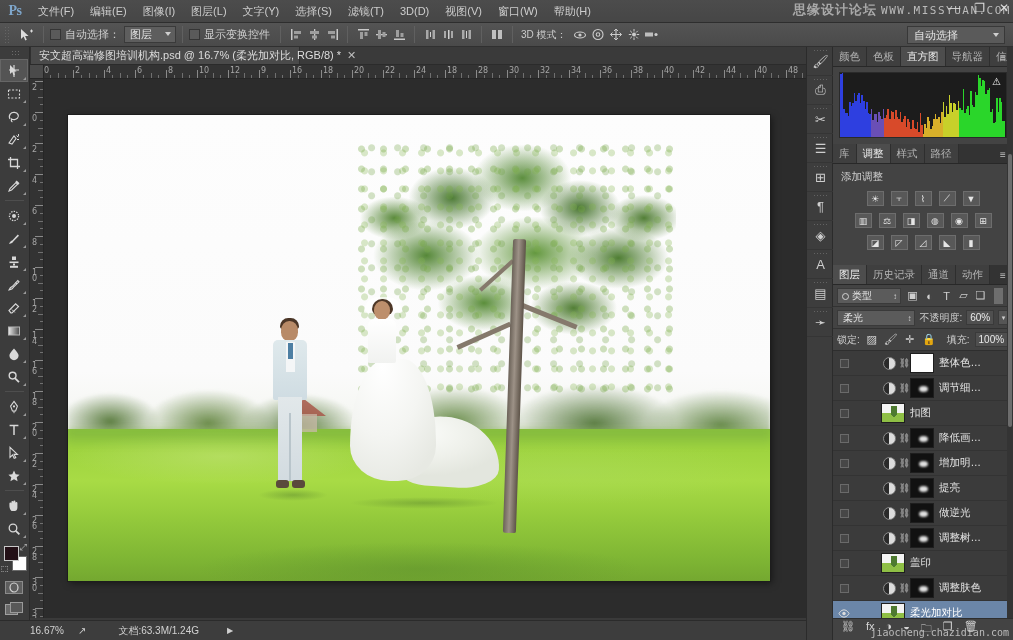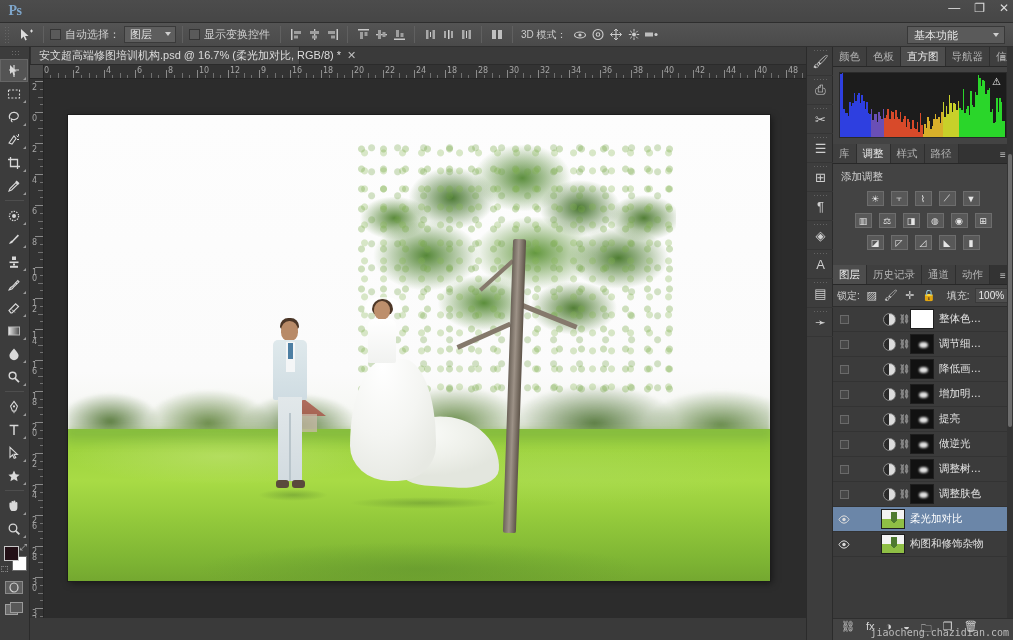--- a/index.html
+++ b/index.html
@@ -458,20 +458,37 @@
   .wmc-box { background: #c94a32; color: #ffffff; font-size: 15px;
     font-weight: bold; padding: 1px 5px; font-family: "DejaVu Sans", sans-serif; }
 </style>
 </head>
 <body>
 
 <div id="app">
 
   <div class="menubar">
     <div class="ps-logo">Ps</div>
+    <div id="menu-items" style="display:flex">
+        <div class="menu-item">文件(F)</div>
+        <div class="menu-item">编辑(E)</div>
+        <div class="menu-item">图像(I)</div>
+        <div class="menu-item">图层(L)</div>
+        <div class="menu-item">文字(Y)</div>
+        <div class="menu-item">选择(S)</div>
+        <div class="menu-item">滤镜(T)</div>
+        <div class="menu-item">3D(D)</div>
+        <div class="menu-item">视图(V)</div>
+        <div class="menu-item">窗口(W)</div>
+        <div class="menu-item">帮助(H)</div>
+      </div>
+    <div class="watermark-top">
+      <span class="wm-cn">思缘设计论坛</span>
+      <span class="wm-en">WWW.MISSYUAN.COM</span>
+    </div>
     <div class="wincontrols" style="top:1px">
       <span>—</span>
       <span>❐</span>
       <span>✕</span>
     </div>
   </div>
 
   <div class="optionsbar">
     <div class="grip"></div>
     <div class="opt-tool-icon">
@@ -585,21 +602,21 @@
           <circle cx="7" cy="6.5" r="2" fill="#cccccc"></circle>
           <path d="M7 1 v2.5 M7 9.5 v2.5 M1.8 6.5 h2.5 M9.7 6.5 h2.5 M3.2 2.8 l1.8 1.8 M9 8.6 l1.8 1.8 M10.8 2.8 l-1.8 1.8 M5 8.6 l-1.8 1.8" stroke="#cccccc" stroke-width="1"></path>
         </svg>
       </div>
     <div class="align-ico">
         <svg width="15" height="13" viewBox="0 0 15 13">
           <rect x="1" y="4.5" width="8" height="4" fill="#bdbdbd"></rect>
           <circle cx="12" cy="6.5" r="1.6" fill="#cccccc"></circle>
         </svg>
       </div>
-    <div class="ws-select">基本功能</div>
+    <div class="ws-select">自动选择</div>
   </div>
 
   <div class="toolbar">
     <div class="tb-grip"></div>
     <div id="tools-host">
         <div class="tool active">
           <svg width="14" height="14" viewBox="0 0 14 14">
             <path d="M7 1 L7 13 M2 6 L12 6" stroke="#d8d8d8" stroke-width="1.2" fill="none"></path>
             <path d="M3 1 L3 10 L5.2 7.9 L6.6 11.3 L7.9 10.7 L6.5 7.5 L9.6 7.5 Z" fill="#d8d8d8"></path>
           </svg>
@@ -1191,21 +1208,38 @@
     <div class="panel-tabs">
       <div id="ptabs-layers" style="display:flex">
           <div class="ptab active">图层</div>
           <div class="ptab">历史记录</div>
           <div class="ptab">通道</div>
           <div class="ptab">动作</div>
         </div>
       <div class="panel-menu">≡</div>
     </div>
 
-
+    <div class="filterrow">
+      <div class="kind-select">类型</div>
+      <div id="filt-host" style="display:flex">
+          <div class="filt-ico">▣</div>
+          <div class="filt-ico">◐</div>
+          <div class="filt-ico">T</div>
+          <div class="filt-ico">▱</div>
+          <div class="filt-ico">❏</div>
+        </div>
+      <div class="filt-toggle"></div>
+    </div>
+
+    <div class="moderow">
+      <div class="mode-select">柔光</div>
+      <span class="tiny-label">不透明度:</span>
+      <span class="val-box">60%</span>
+      <span class="spin">▾</span>
+    </div>
 
     <div class="lockrow">
       <span class="tiny-label">锁定:</span>
       <div id="lock-host" style="display:flex;gap:5px">
           <div class="lockico">▨</div>
           <div class="lockico">🖌</div>
           <div class="lockico">✛</div>
           <div class="lockico">🔒</div>
         </div>
       <span class="tiny-label" style="margin-left:6px">填充:</span>
@@ -1233,20 +1267,28 @@
           <div class="linkico">⛓</div>
           <div class="thumb blackmask">
             <span style="position:absolute;left:8px;top:7px;width:9px;height:6px;background:#e2e2e2;border-radius:50%;filter:blur(1px)"></span>
           </div>
           <div class="lname">调节细…</div>
         </div>
         <div class="layerrow">
           <div class="eye">
             <span style="display:block;width:9px;height:9px;border:1px solid #6a6a6a;background:#474747"></span>
           </div>
+          <div style="width: 28px;"></div>
+          <div class="thumb img"></div>
+          <div class="lname">扣图</div>
+        </div>
+        <div class="layerrow">
+          <div class="eye">
+            <span style="display:block;width:9px;height:9px;border:1px solid #6a6a6a;background:#474747"></span>
+          </div>
           <div class="lpad"></div>
           <div class="adjbadge"></div>
           <div class="linkico">⛓</div>
           <div class="thumb blackmask">
             <span style="position:absolute;left:8px;top:7px;width:9px;height:6px;background:#e2e2e2;border-radius:50%;filter:blur(1px)"></span>
           </div>
           <div class="lname">降低画…</div>
         </div>
         <div class="layerrow">
           <div class="eye">
@@ -1288,20 +1330,28 @@
           <div class="eye">
             <span style="display:block;width:9px;height:9px;border:1px solid #6a6a6a;background:#474747"></span>
           </div>
           <div class="lpad"></div>
           <div class="adjbadge"></div>
           <div class="linkico">⛓</div>
           <div class="thumb blackmask">
             <span style="position:absolute;left:8px;top:7px;width:9px;height:6px;background:#e2e2e2;border-radius:50%;filter:blur(1px)"></span>
           </div>
           <div class="lname">调整树…</div>
+        </div>
+        <div class="layerrow">
+          <div class="eye">
+            <span style="display:block;width:9px;height:9px;border:1px solid #6a6a6a;background:#474747"></span>
+          </div>
+          <div style="width: 28px;"></div>
+          <div class="thumb img"></div>
+          <div class="lname">盖印</div>
         </div>
         <div class="layerrow">
           <div class="eye">
             <span style="display:block;width:9px;height:9px;border:1px solid #6a6a6a;background:#474747"></span>
           </div>
           <div class="lpad"></div>
           <div class="adjbadge"></div>
           <div class="linkico">⛓</div>
           <div class="thumb blackmask">
             <span style="position:absolute;left:8px;top:7px;width:9px;height:6px;background:#e2e2e2;border-radius:50%;filter:blur(1px)"></span>
@@ -1342,15 +1392,21 @@
           <span class="pbico">fx</span>
           <span class="pbico">◑</span>
           <span class="pbico">◒</span>
           <span class="pbico">🗀</span>
           <span class="pbico">❐</span>
           <span class="pbico">🗑</span>
         </div>
     </div>
   </div>
 
+  <div class="statusbar">
+    <span class="sb-zoom">16.67%</span>
+    <span class="sb-ico">↗</span>
+    <span class="sb-doc">文档:63.3M/1.24G</span>
+    <span class="sb-arrow">▶</span>
+  </div>
 
   <div class="watermark-bot">jiaocheng.chazidian.com</div>
 </div>
 
 </body></html>

